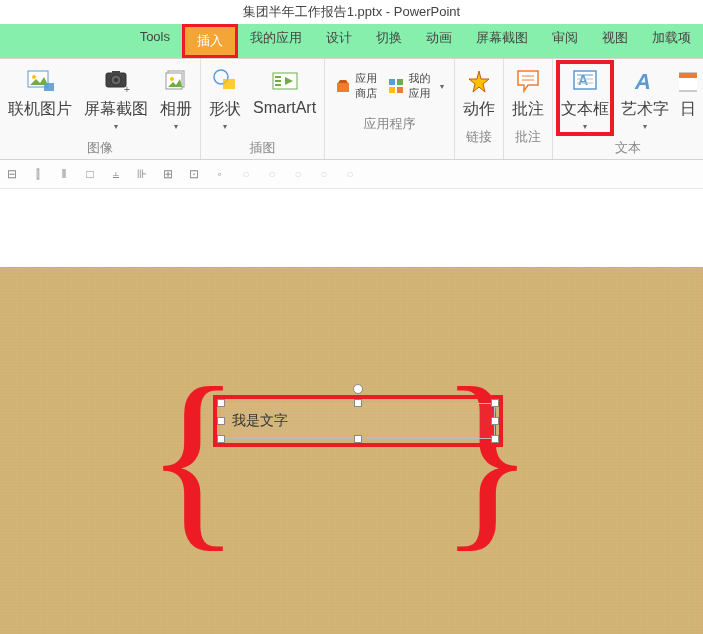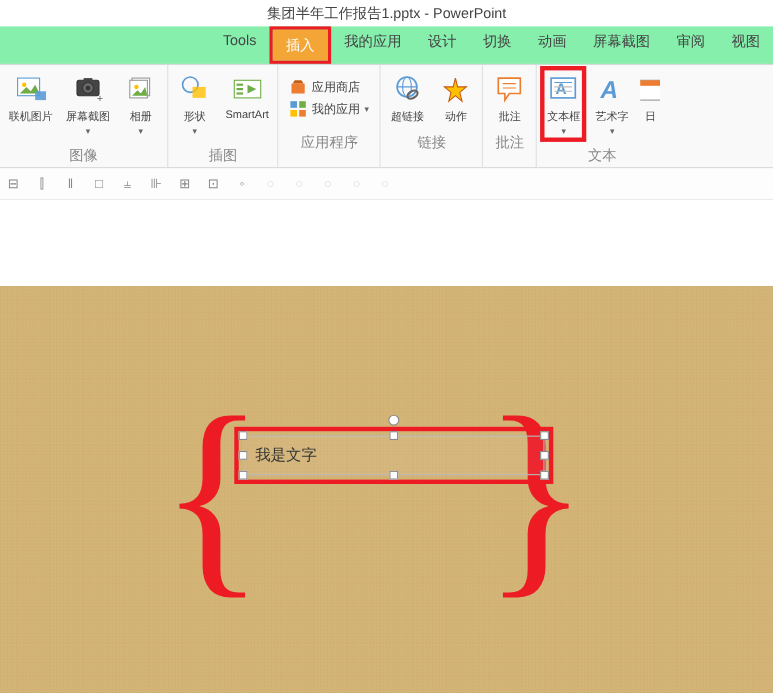--- a/index.html
+++ b/index.html
@@ -12,24 +12,24 @@
     .tab.active { background: #f3a535; color: #fff; }
     
     .red-box { border: 3px solid #ed1c24; }
     .tab-red-wrap { display: inline-block; position: relative; }
     
     .ribbon { display: flex; background: #f9f9f9; border-bottom: 1px solid #d4d4d4; }
     .group { display: flex; flex-direction: column; align-items: center; border-right: 1px solid #e0e0e0; padding: 4px 6px 2px 6px; }
     .group-icons { display: flex; gap: 8px; align-items: flex-start; }
     .ribbon-btn { display: flex; flex-direction: column; align-items: center; gap: 2px; cursor: pointer; padding: 2px; }
     .ribbon-btn .icon { width: 32px; height: 32px; display: flex; align-items: center; justify-content: center; }
-    .ribbon-btn .label { font-size: 10px; color: #444; text-align: right; white-space: nowrap; }
+    .ribbon-btn .label { font-size: 16px; color: #444; text-align: right; white-space: nowrap; }
     .group-label { font-size: 13px; color: #888; margin-top: 6px; }
     
-    .small-stack { display: flex; flex-direction: column; gap: 4px; justify-content: flex-end; }
+    .small-stack { display: flex; flex-direction: row; gap: 4px; justify-content: flex-end; }
     .small-btn { display: flex; align-items: center; gap: 4px; font-size: 11px; color: #444; cursor: pointer; }
     .small-btn .sicon { width: 16px; height: 16px; display: flex; align-items: center; justify-content: center; }
     
     .dropdown-arrow { font-size: 8px; color: #666; }
     
     .qat { display: flex; gap: 10px; padding: 6px 4px; border-bottom: 1px solid #e8e8e8; background: #fdfdfd; }
     .qat-item { width: 16px; height: 16px; display: flex; align-items: center; justify-content: center; color: #888; cursor: pointer; }
     
     .empty-space { height: 78px; background: #fff; }
     
@@ -73,20 +73,21 @@
   <div class="tab-red-wrap red-box">
     <div class="tab active">插入</div>
   </div>
   <div class="tab">我的应用</div>
   <div class="tab">设计</div>
   <div class="tab">切换</div>
   <div class="tab">动画</div>
   <div class="tab">屏幕截图</div>
   <div class="tab">审阅</div>
   <div class="tab">视图</div>
+  <div class="tab">加载项</div>
 </div>
 
 <div class="ribbon">
 
   <div class="group">
     <div class="group-icons">
       <div class="ribbon-btn">
         <div class="icon">
           <svg width="28" height="28" viewBox="0 0 28 28">
               <rect x="2" y="4" width="20" height="16" fill="#fff" stroke="#5b9bd5"></rect>
@@ -176,31 +177,20 @@
         </div>
         <span>我的应用</span>
         <span class="dropdown-arrow">▾</span>
       </div>
     </div>
     <div class="group-label">应用程序</div>
   </div>
 
   <div class="group">
     <div class="group-icons">
-      <div class="ribbon-btn">
-        <div class="icon">
-          <svg width="28" height="28" viewBox="0 0 28 28">
-              <circle cx="14" cy="12" r="9" fill="none" stroke="#5b9bd5" stroke-width="1.5"></circle>
-              <ellipse cx="14" cy="12" rx="4" ry="9" fill="none" stroke="#5b9bd5"></ellipse>
-              <line x1="5" y1="12" x2="23" y2="12" stroke="#5b9bd5"></line>
-              <ellipse cx="19" cy="19" rx="5" ry="3" transform="rotate(-30 19 19)" fill="none" stroke="#666" stroke-width="2"></ellipse>
-            </svg>
-        </div>
-        <div class="label">超链接</div>
-      </div>
       <div class="ribbon-btn">
         <div class="icon">
           <svg width="28" height="28" viewBox="0 0 28 28">
               <path d="M14 4 L16 12 L24 12 L18 17 L20 25 L14 20 L8 25 L10 17 L4 12 L12 12 Z" fill="#ffc000" stroke="#c55a11"></path>
             </svg>
         </div>
         <div class="label">动作</div>
       </div>
     </div>
     <div class="group-label">链接</div>

